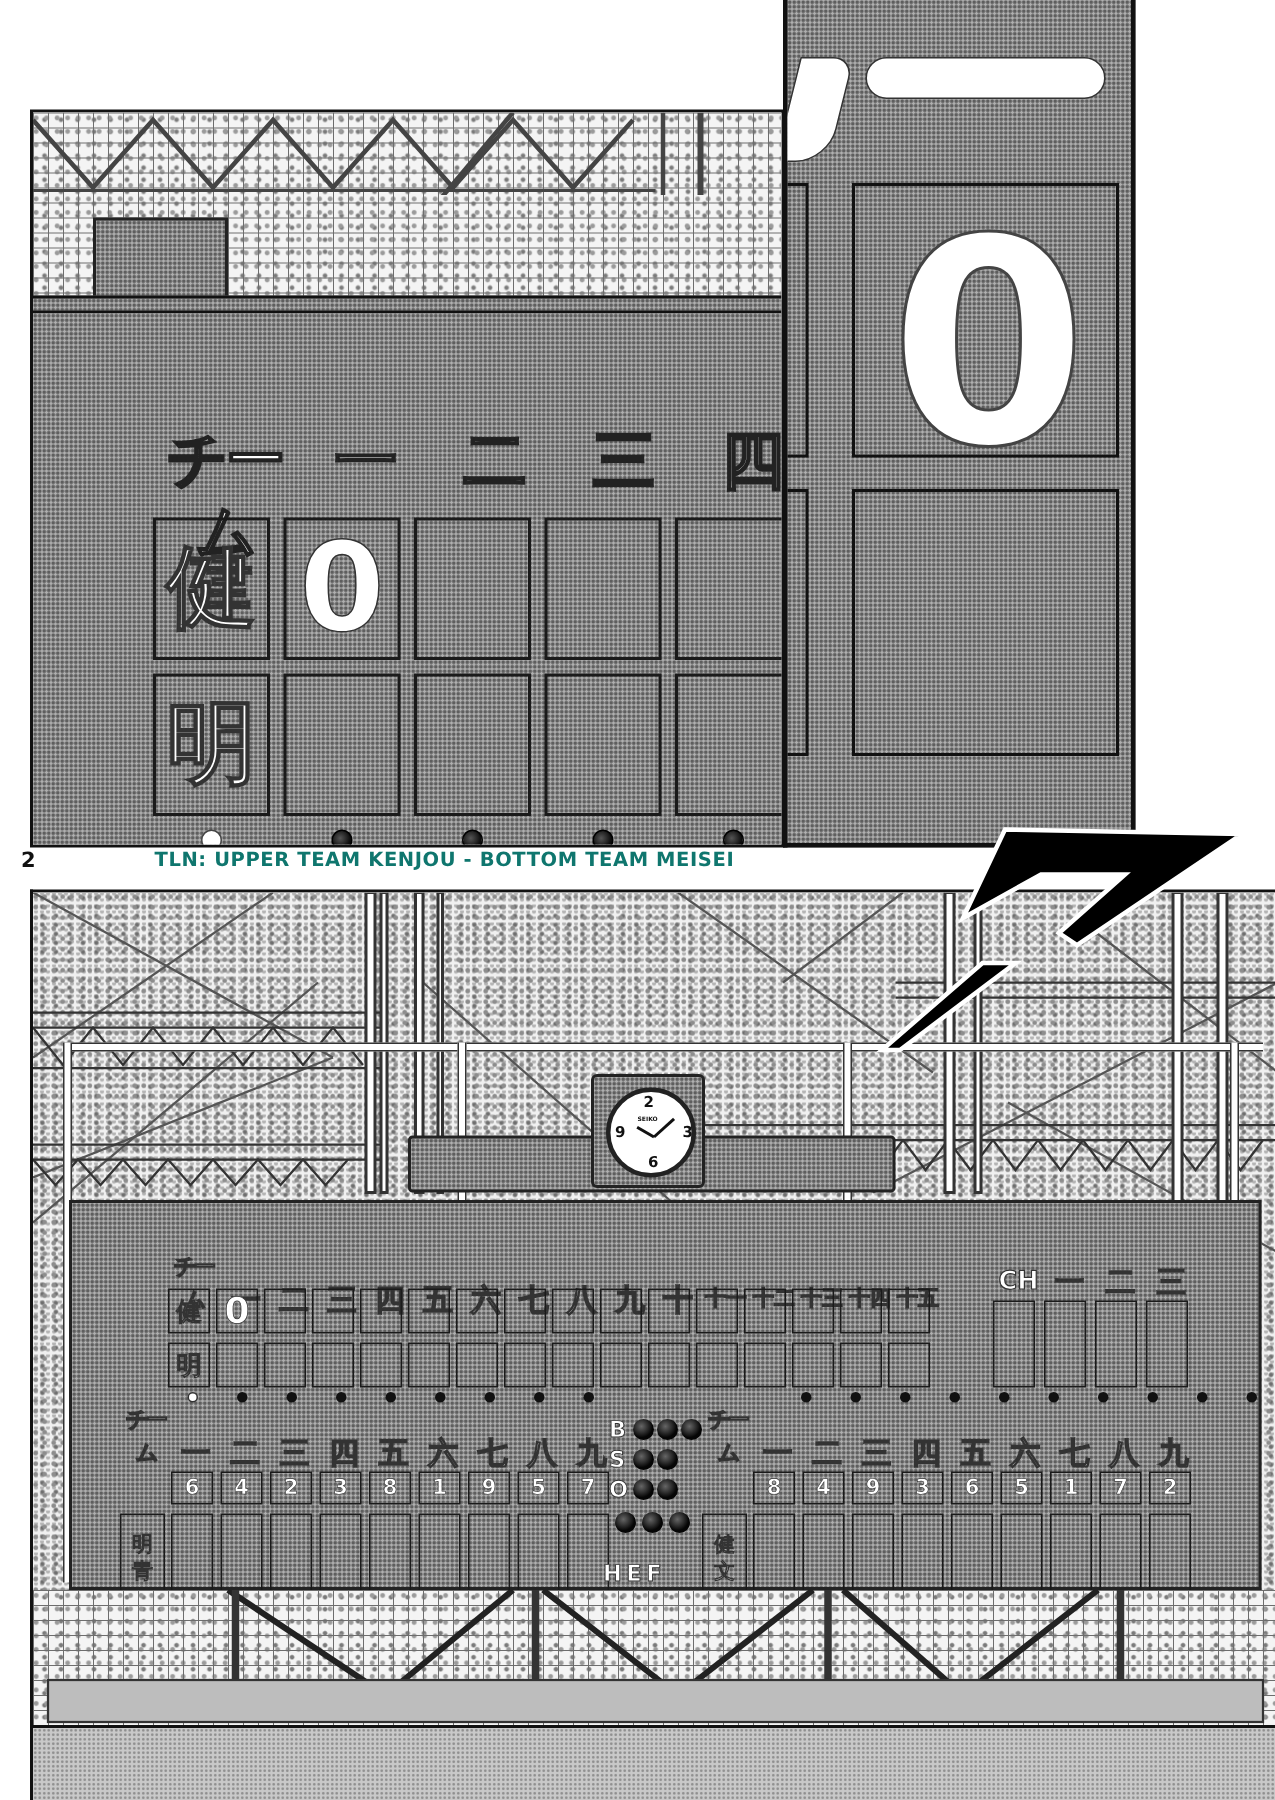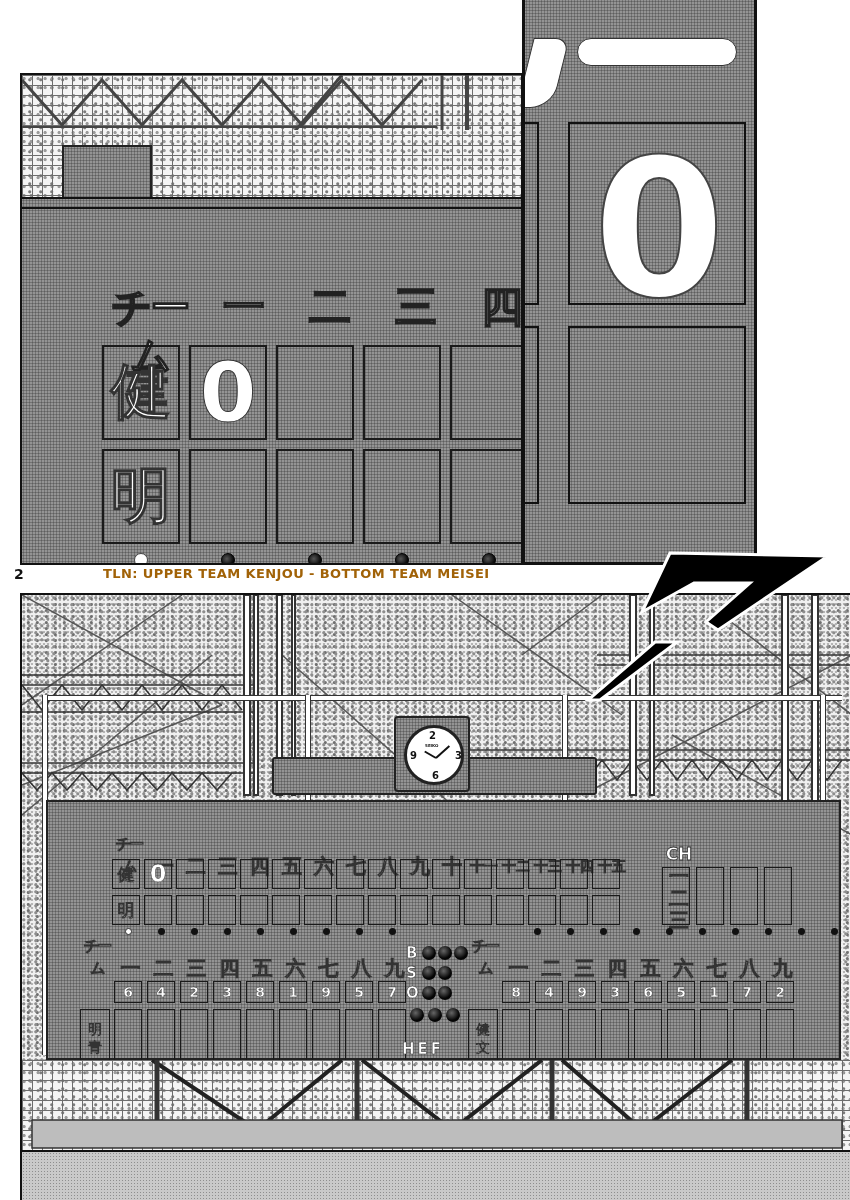--- a/index.html
+++ b/index.html
@@ -72,21 +72,21 @@
   }
   .p2-char { position: absolute; left: 0; top: 38px; width: 36px; height: 70px; background: #fff; border-radius: 0 14px 22px 0;
     transform: skewX(-14deg); border: 1px solid #333; }
   .p2-bar { position: absolute; left: 52px; top: 38px; width: 160px; height: 28px; background: #fff; border-radius: 14px; border: 1px solid #333; }
   .p2-cell { position: absolute; border: 2px solid #111; }
   .p2-score-text { position: absolute; left: 44px; top: 130px; width: 180px; height: 200px; color: #fff; font-weight: bold;
     font-size: 190px; line-height: 200px; text-align: center; -webkit-text-stroke: 2px #444; }
 
   
   .page-num { position: absolute; left: 14px; top: 566px; font-size: 14px; color: #111; font-weight: bold; }
-  .tln { position: absolute; left: 103px; top: 566px; font-size: 13px; color: #a16207; letter-spacing: 0.4px; font-weight: bold; }
+  .tln { position: absolute; left: 103px; top: 566px; font-size: 13px; color: #0f766e; letter-spacing: 0.4px; font-weight: bold; }
 
   
   #panel3 {
     position: absolute; left: 20px; top: 593px; width: 830px; height: 607px;
     border-top: 2px solid #111; border-left: 2px solid #111; overflow: hidden; background: #fff;
   }
   #panel3 .bg { position: absolute; left: 0; top: 0; width: 100%; height: 500px; }
   .vbar { position: absolute; width: 6px; background: #fff; border-left: 1.5px solid #333; border-right: 1.5px solid #333; }
   .hbar { position: absolute; height: 6px; background: #fff; border-top: 1.5px solid #333; border-bottom: 1.5px solid #333; }
   .clock-housing { position: absolute; left: 372px; top: 121px; width: 76px; height: 76px; border: 2px solid #222; border-radius: 4px; }
@@ -309,21 +309,21 @@
       <div class="lg-cell score"></div>
       <div class="lg-cell score"></div>
       <div class="lg-cell score"></div>
       <div class="lg-cell score"></div>
       <div class="lg-cell score"></div>
       <div class="lg-cell score"></div>
       <div class="lg-cell score"></div>
     </div>
   </div>
 
-  <div class="hdr-row" style="left:640px;top:248px;flex-direction:column;">
+  <div class="hdr-row" style="left:640px;top:248px;">
     <div class="hdr" style="width:34px;font-size:17px;">CH</div>
     <div class="hdr" style="width:34px;">一</div>
     <div class="hdr" style="width:34px;">二</div>
     <div class="hdr" style="width:34px;">三</div>
   </div>
   <div class="ch-grid" style="left:640px;top:272px;">
     <div class="ch-cell"></div>
     <div class="ch-cell"></div>
     <div class="ch-cell"></div>
     <div class="ch-cell"></div>

